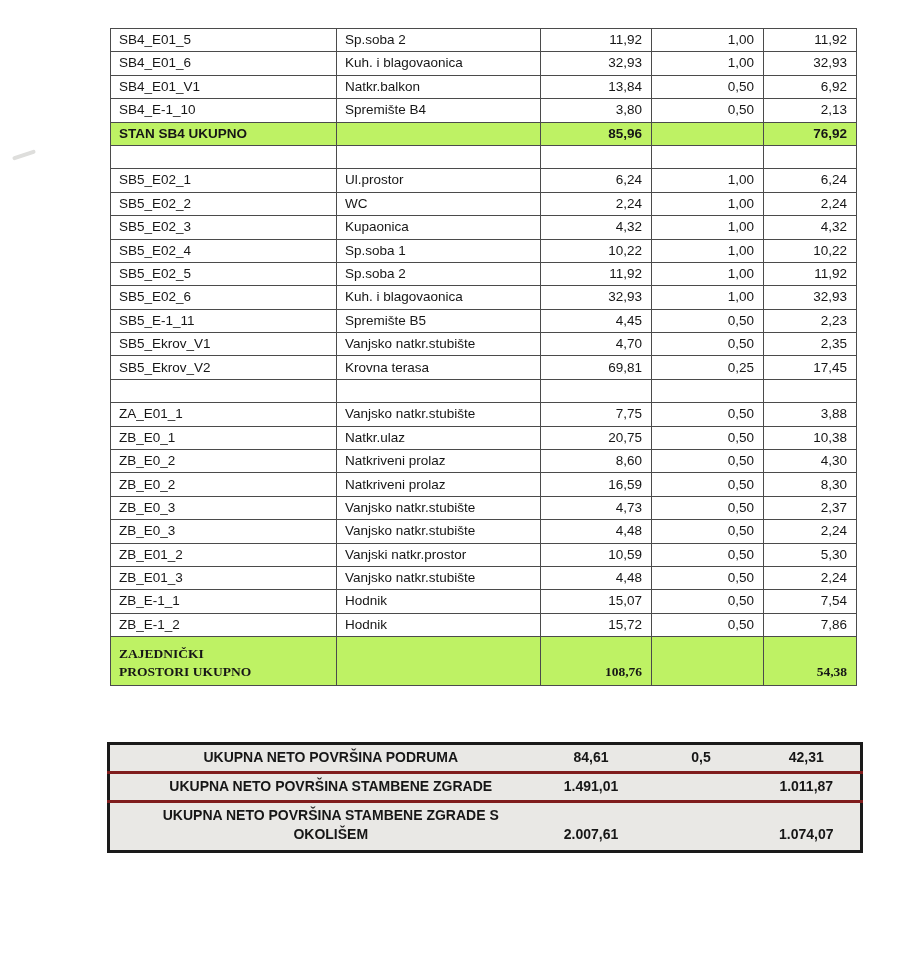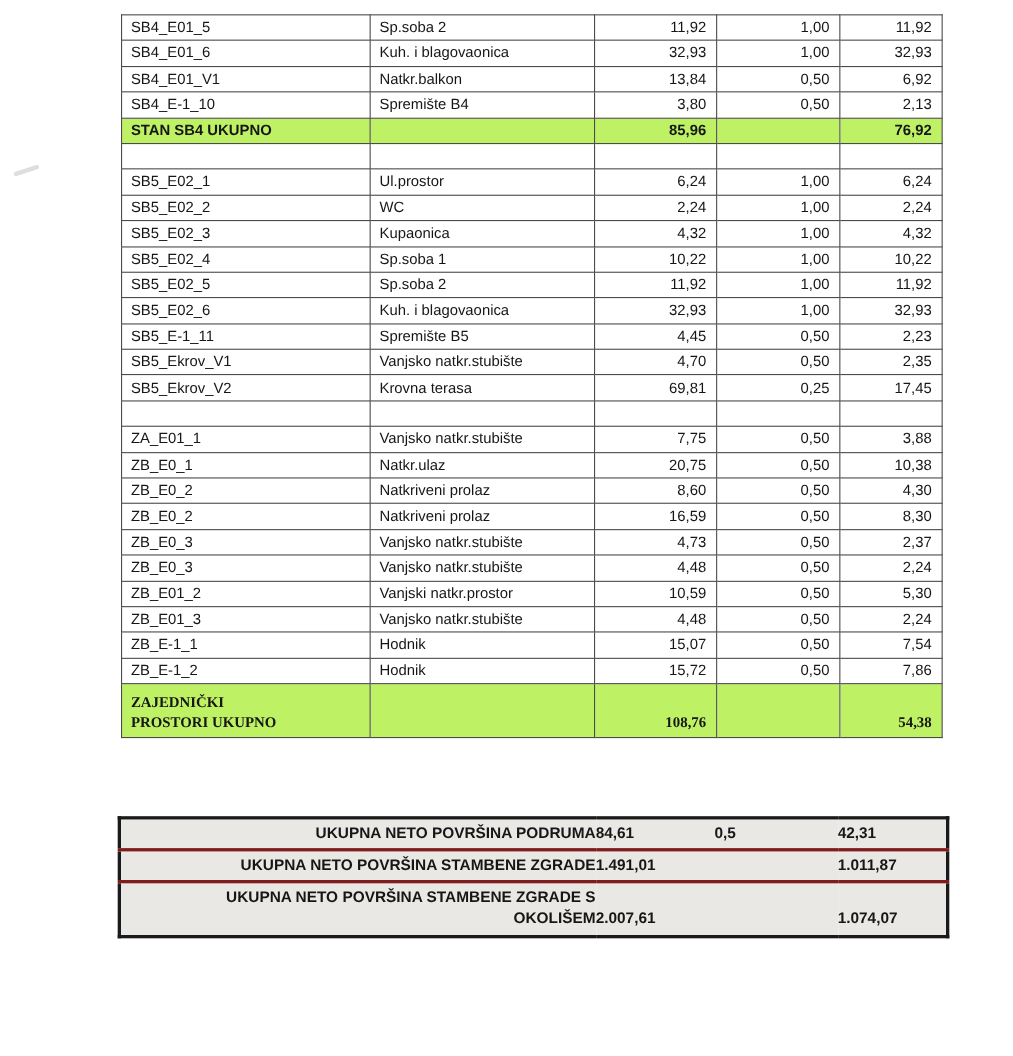--- a/index.html
+++ b/index.html
@@ -7,21 +7,21 @@
     position:relative;
     width:921px;height:960px;
     background:#ffffff;
     font-family:"Liberation Sans", sans-serif;
     color:#161616;
     overflow:hidden;
   }
   table{border-collapse:collapse;table-layout:fixed;}
   
   .main-table{
-    position:absolute;left:110px;top:13px;width:746px;
+    position:absolute;left:110px;top:28px;width:746px;
   }
   .main-table td{
     border:1px solid #4b4b4b;
     height:22.4px;
     padding:0;
     font-size:13.5px;
     vertical-align:middle;
     overflow:hidden;
     white-space:pre-line;
     line-height:1.35;
@@ -41,22 +41,22 @@
     font-weight:bold;
     font-size:14px;
     height:26px;
     padding:0;
     vertical-align:middle;
     white-space:pre-line;
     line-height:1.4;
     overflow:hidden;
   }
   .summary-table tr + tr td{border-top:3px solid #7f1d1d;}
-  .summary-table td.l{text-align:right;padding-left:10px;}
-  .summary-table td.r{text-align:left;padding-right:9px;}
+  .summary-table td.l{text-align:center;padding-left:10px;}
+  .summary-table td.r{text-align:center;padding-right:9px;}
   .summary-table tr.tall td{height:42px;vertical-align:bottom;padding-bottom:5px;}
   
   .artifact{
     position:absolute;left:12px;top:153px;width:24px;height:4px;
     background:#dededc;border-radius:2px;transform:rotate(-18deg);
   }
 </style>
 </head>
 <body>
 

